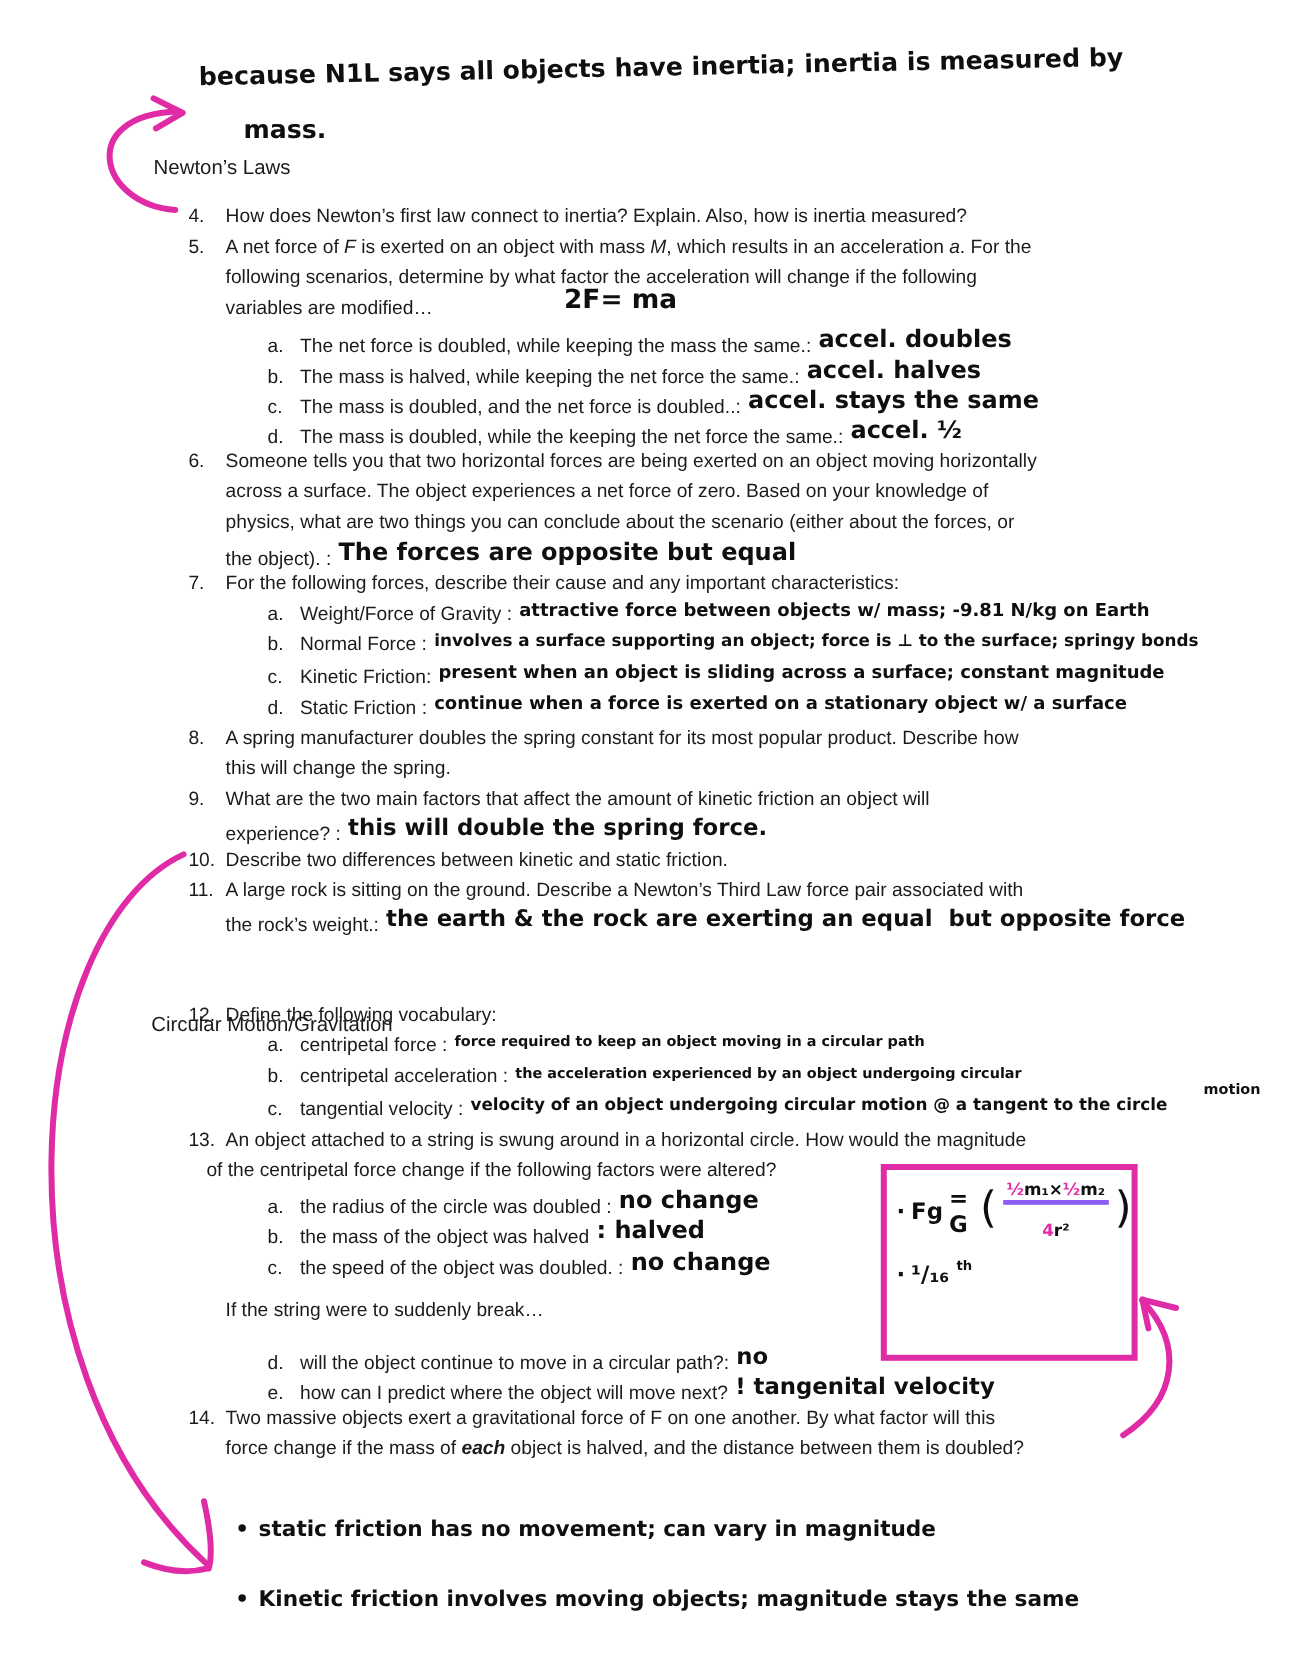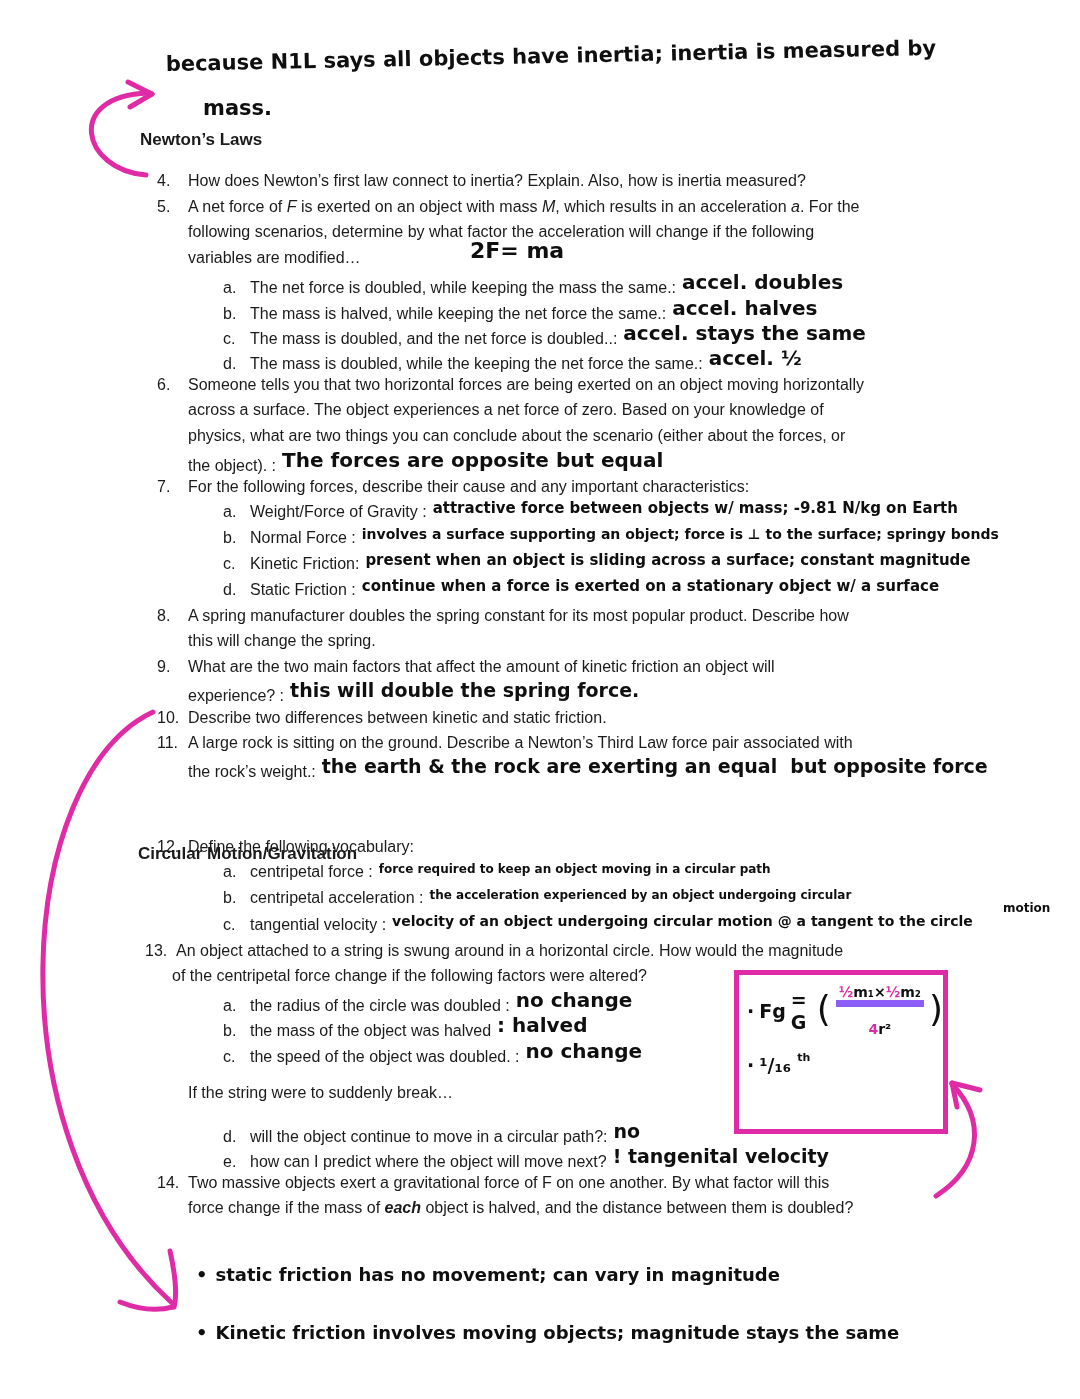--- a/index.html
+++ b/index.html
@@ -1,35 +1,35 @@
 <!DOCTYPE html>
 <html><head>
 <meta charset="utf-8">
 <style>
   :root{ --pink:#e02ba6; --ink:#1b1b1b; --hw:#0f0f0f; }
   html,body{margin:0;padding:0;background:#ffffff;}
   .page{position:relative;width:1080px;height:1399px;background:#fff;overflow:hidden;}
   .t{position:absolute;font-family:"Liberation Sans",sans-serif;font-size:16px;color:var(--ink);white-space:pre;}
-  .h{font-weight:700;font-size:17px;margin-left:12px;}
+  .h{font-weight:400;font-size:17px;}
   .no{display:inline-block;width:31px;}
   .lt{display:inline-block;width:27px;}
   .i{font-style:italic;}
   .bi{font-weight:700;font-style:italic;}
   .hw{font-family:"DejaVu Sans",sans-serif;font-weight:700;color:var(--hw);white-space:pre;}
   .a{position:relative;top:-4px;margin-left:6px;display:inline-block;}
   .s12{font-size:12px}.s14{font-size:14px}.s15{font-size:15px}.s16{font-size:12px}.s18{font-size:18px}.s19{font-size:19px}.s20{font-size:20px}
   .s21{font-size:21px}.s22{font-size:22px}
   .r1{transform:rotate(-1.2deg);transform-origin:left bottom;}
   .arrows{position:absolute;left:0;top:0;width:1080px;height:1399px;pointer-events:none;}
   .box{position:absolute;left:734px;top:970px;width:204px;height:154px;border:5px solid var(--pink);}
   .box-row{display:flex;align-items:center;gap:5px;margin:10px 0 0 8px;
            font-family:"DejaVu Sans",sans-serif;font-weight:700;font-size:19px;color:var(--hw);}
   .box-row2{margin-top:16px;}
   .frac{display:inline-flex;flex-direction:column;align-items:center;line-height:1.1;font-size:14px;}
-  .frac .nu{border-bottom:7px solid #8b5cf6;padding:0 3px;}
+  .frac .nu{border-bottom:4px solid #8b5cf6;padding:0 3px;}
   .frac .de{padding-top:15px;}
   .paren{font-size:36px;font-weight:400;line-height:.8;position:relative;top:-2px;}
   .pink{color:var(--pink);}
   .sup{font-size:11px;position:relative;top:-7px;margin-left:1px;}
 </style>
 </head>
 <body>
 
 <div class="page">
 
@@ -73,21 +73,21 @@
   <div class="t" style="left:188px;top:759px"><span>the rock’s weight.:</span><span class="hw s19 a">the earth &amp; the rock are exerting an equal  but opposite force</span></div>
 
   <div class="t h" style="left:126px;top:844px">Circular Motion/Gravitation</div>
 
   <div class="t" style="left:157px;top:838px"><span class="no">12.</span><span>Define the following vocabulary:</span></div>
   <div class="t" style="left:223px;top:863px"><span class="lt">a.</span><span>centripetal force :</span><span class="hw s16 a">force required to keep an object moving in a circular path</span></div>
   <div class="t" style="left:223px;top:889px"><span class="lt">b.</span><span>centripetal acceleration :</span><span class="hw s16 a">the acceleration experienced by an object undergoing circular</span></div>
   <div class="t" style="left:223px;top:916px"><span class="lt">c.</span><span>tangential velocity :</span><span class="hw s14 a">velocity of an object undergoing circular motion @ a tangent to the circle</span></div>
   <div class="t hw s12" style="left:1003px;top:901px">motion</div>
 
-  <div class="t" style="left:145px;top:942px"><span class="no">13.</span><span>An object attached to a string is swung around in a horizontal circle. How would the magnitude</span></div>
+  <div class="t" style="left:157px;top:942px"><span class="no">13.</span><span>An object attached to a string is swung around in a horizontal circle. How would the magnitude</span></div>
   <div class="t" style="left:172px;top:967px">of the centripetal force change if the following factors were altered?</div>
   <div class="t" style="left:223px;top:992px"><span class="lt">a.</span><span>the radius of the circle was doubled :</span><span class="hw s20 a">no change</span></div>
   <div class="t" style="left:223px;top:1017px"><span class="lt">b.</span><span>the mass of the object was halved</span><span class="hw s20 a">: halved</span></div>
   <div class="t" style="left:223px;top:1043px"><span class="lt">c.</span><span>the speed of the object was doubled. :</span><span class="hw s20 a">no change</span></div>
   <div class="t" style="left:188px;top:1084px">If the string were to suddenly break…</div>
   <div class="t" style="left:223px;top:1124px"><span class="lt">d.</span><span>will the object continue to move in a circular path?:</span><span class="hw s19 a">no</span></div>
   <div class="t" style="left:223px;top:1149px"><span class="lt">e.</span><span>how can I predict where the object will move next?</span><span class="hw s19 a">! tangenital velocity</span></div>
 
   <div class="t" style="left:157px;top:1174px"><span class="no">14.</span><span>Two massive objects exert a gravitational force of F on one another. By what factor will this</span></div>
   <div class="t" style="left:188px;top:1199px"><span>force change if the mass of </span><span class="bi">each</span><span> object is halved, and the distance between them is doubled?</span></div>

